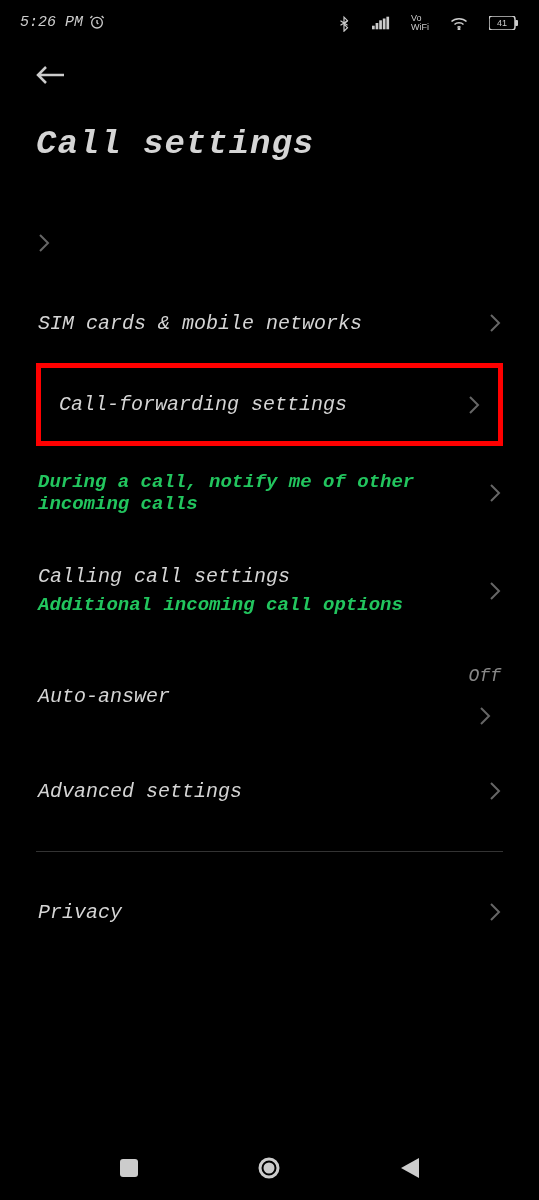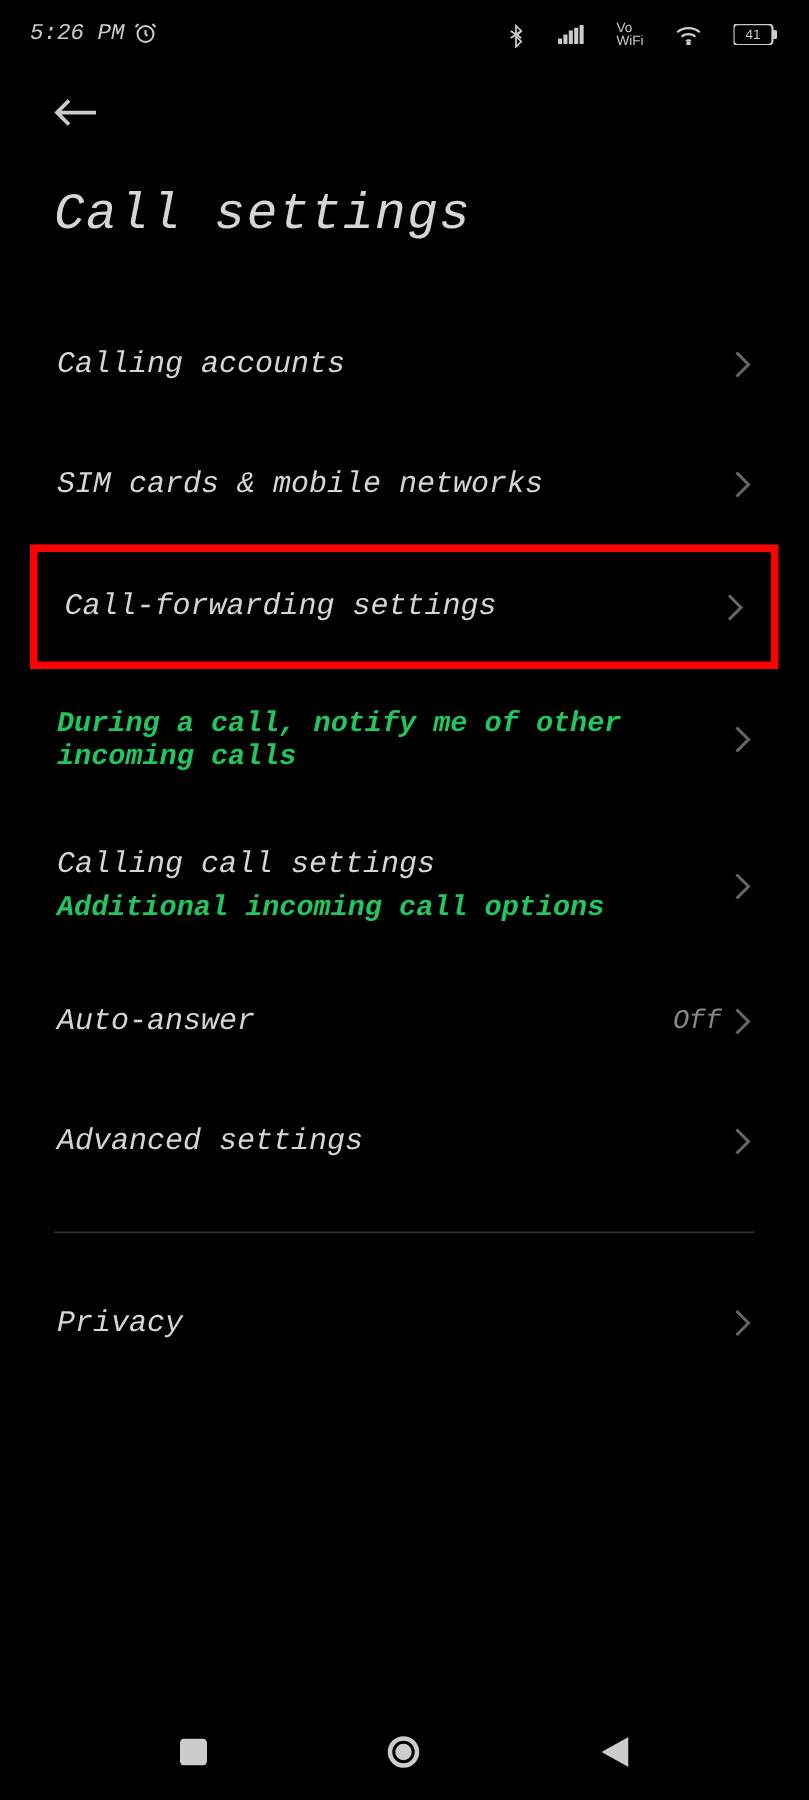--- a/index.html
+++ b/index.html
@@ -39,36 +39,36 @@
     .status-bar svg {
       vertical-align: middle;
     }
     .back-btn {
       padding: 20px 36px 10px;
     }
     .page-title {
       font-size: 34px;
       padding: 25px 36px 40px;
       color: #d5d5d5;
-      font-weight: 400;
+      font-weight: 700;
       letter-spacing: 1px;
     }
     .list {
       padding: 0 0px;
     }
     .list-item {
       display: flex;
       justify-content: space-between;
       align-items: center;
       padding: 25px 38px;
       min-height: 80px;
     }
     .list-item.highlighted {
       border: 5px solid #ff0000;
-      margin: 0 20px;
+      margin: 0 36px;
       padding: 25px 18px;
     }
     .item-text {
       display: flex;
       flex-direction: column;
       gap: 6px;
       flex: 1;
     }
     .item-title {
       font-size: 20px;
@@ -76,21 +76,22 @@
       font-weight: 300;
     }
     .item-subtitle {
       font-size: 19px;
       color: #22c55e;
       font-weight: 700;
     }
     .item-right {
       display: flex;
       align-items: center;
-      gap: 8px;
+      gap: 20px;
+      flex-direction: column;
     }
     .item-value {
       font-size: 18px;
       color: #888888;
     }
     .chevron {
       color: #666666;
     }
     .divider {
       border: none;
@@ -167,23 +168,20 @@
   <svg width="30" height="20" viewBox="0 0 30 20" fill="none" stroke="#cccccc" stroke-width="2.5">
     <path d="M28 10H2M10 2L2 10l8 8"></path>
   </svg>
 </div>
 
 <h1 class="page-title">Call settings</h1>
 
 <div class="list">
 
   <div class="list-item">
-    <div class="item-text">
-      <span class="item-title">Calling accounts</span>
-    </div>
     <div class="item-right">
       <svg class="chevron" width="12" height="20" viewBox="0 0 12 20" fill="none" stroke="#666" stroke-width="2">
         <path d="M2 2l8 8-8 8"></path>
       </svg>
     </div>
   </div>
 
   <div class="list-item">
     <div class="item-text">
       <span class="item-title">SIM cards &amp; mobile networks</span>

